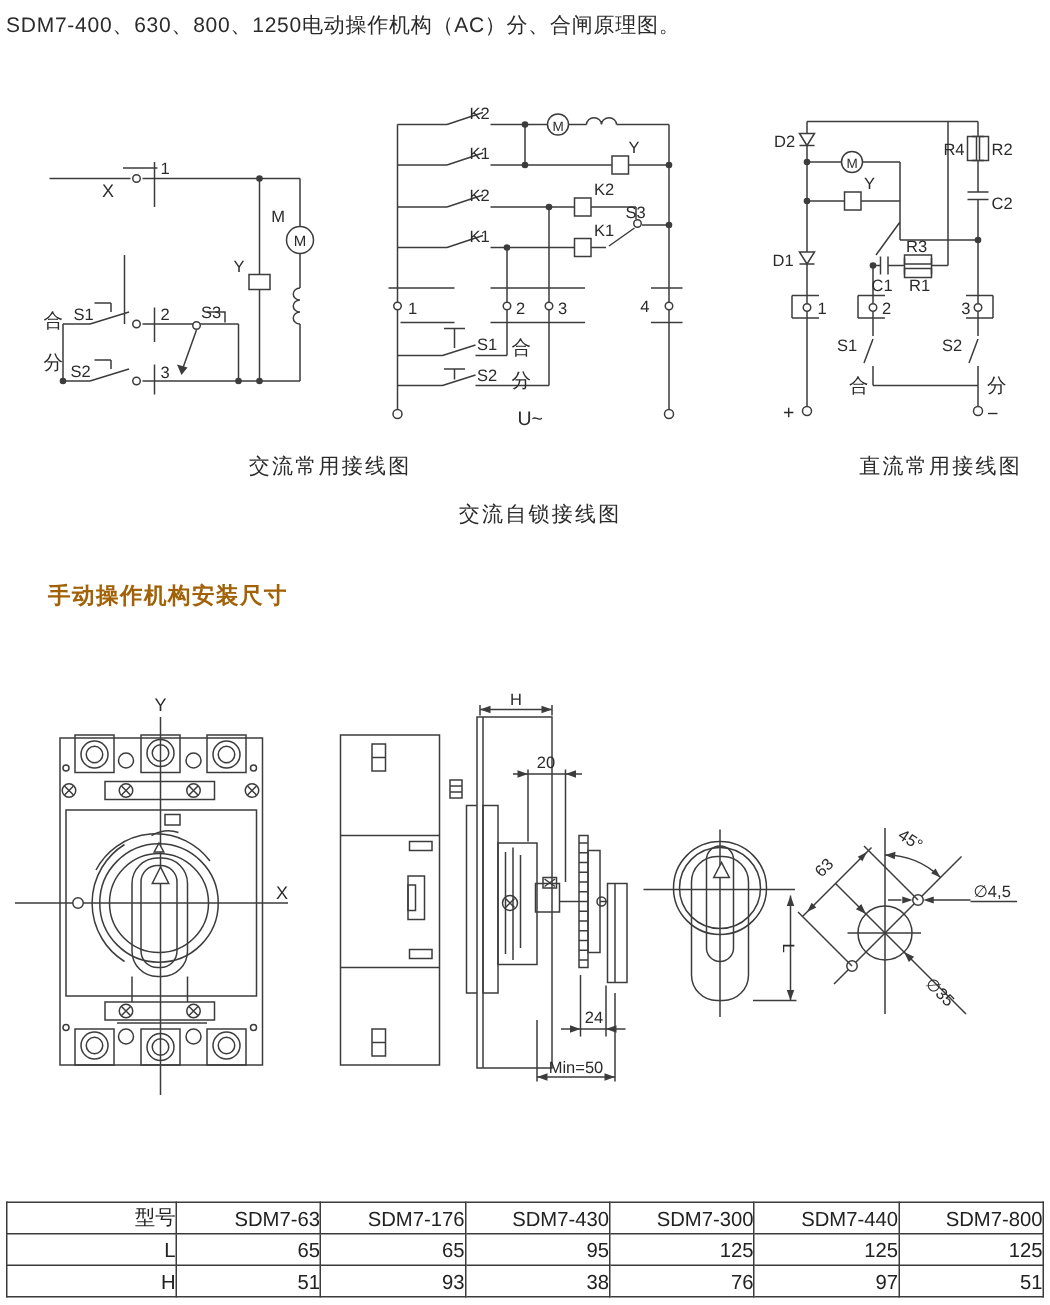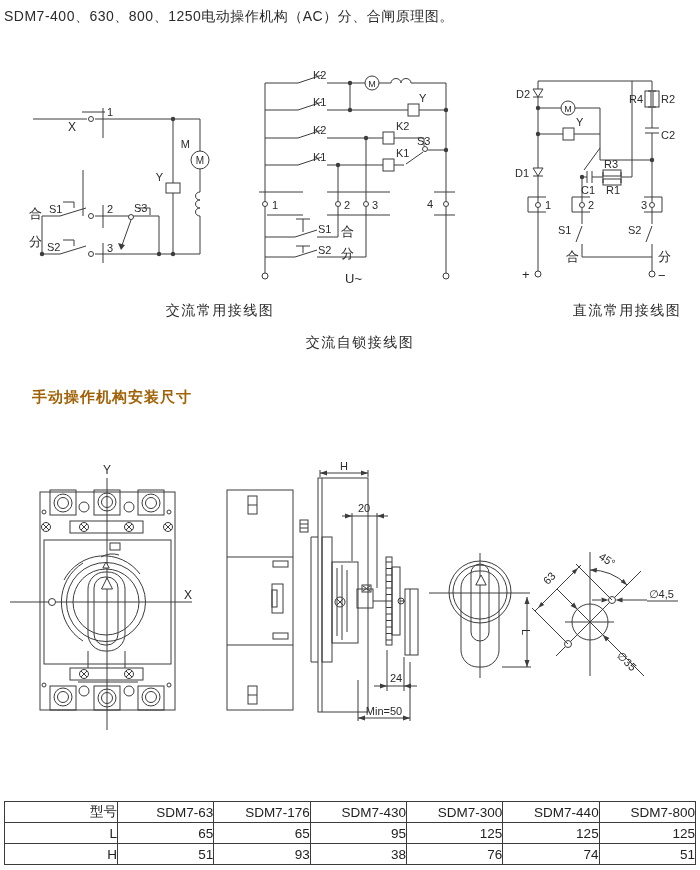--- a/index.html
+++ b/index.html
@@ -373,18 +373,18 @@
       <td>125</td>
       <td>125</td>
       <td>125</td>
     </tr>
     <tr>
       <td>H</td>
       <td>51</td>
       <td>93</td>
       <td>38</td>
       <td>76</td>
-      <td>74</td>
+      <td>97</td>
       <td>51</td>
     </tr>
   </tbody>
     </table>
 </div>
 
 </body></html>

